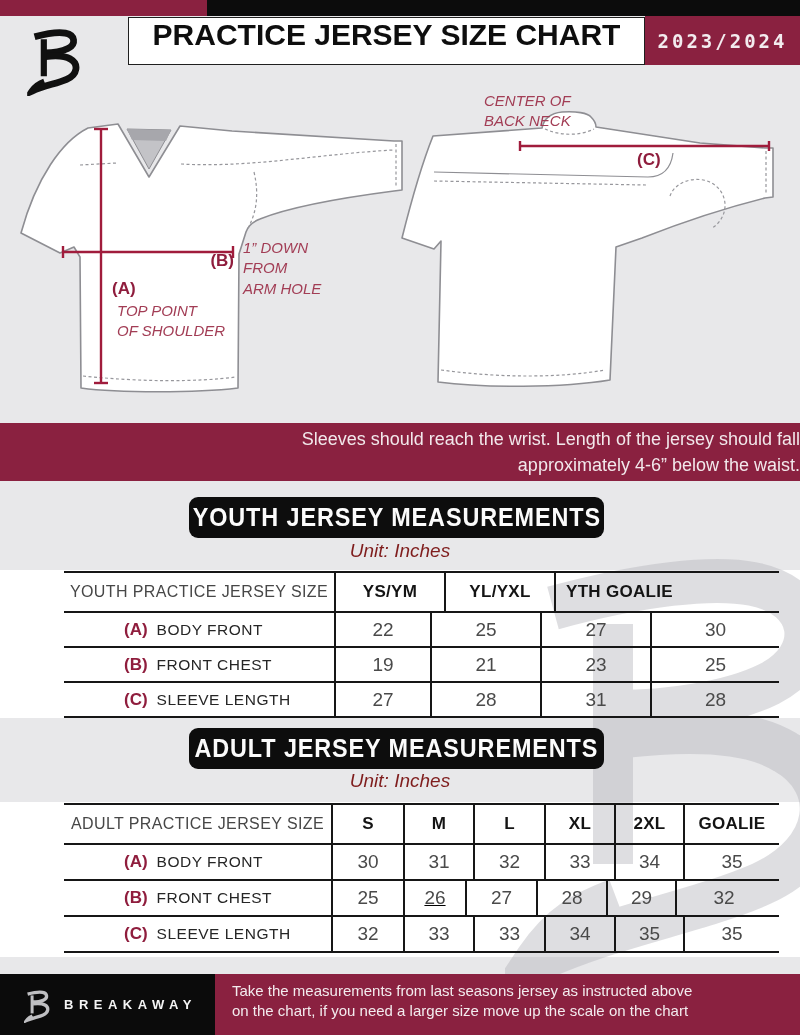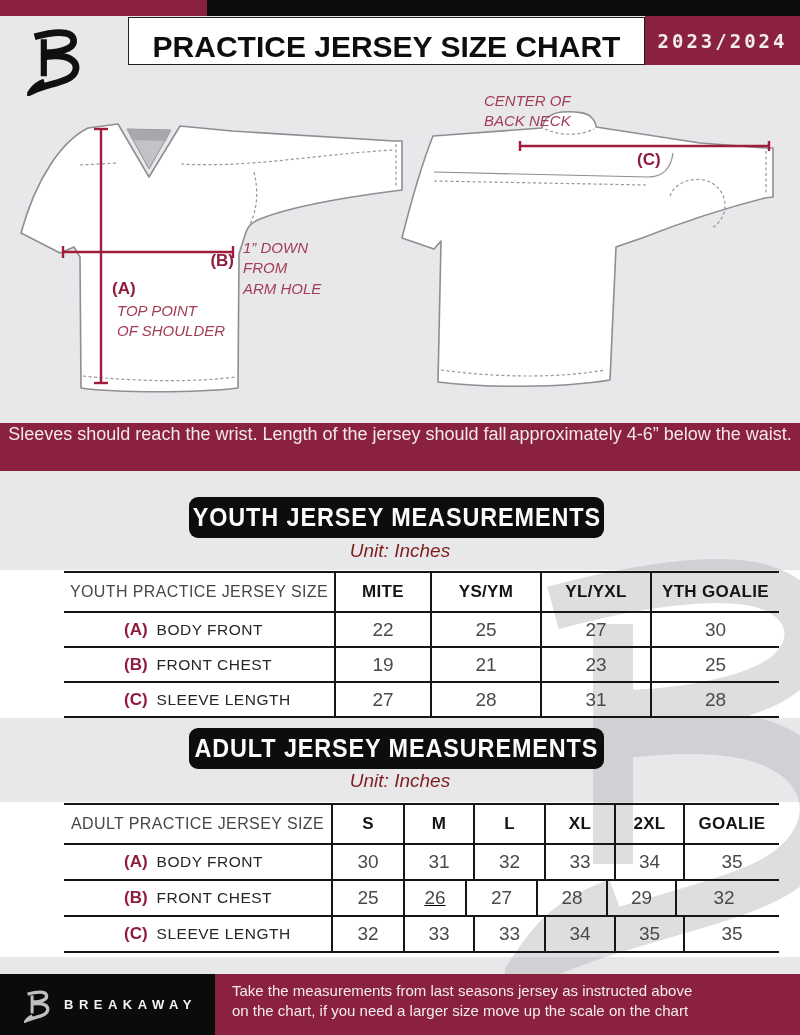--- a/index.html
+++ b/index.html
@@ -12,38 +12,38 @@
   
   .band{position:absolute;left:0;width:800px;z-index:0;}
   .band.white{background:#ffffff;}
   
   .strip-maroon{left:0;top:0;width:207px;height:16px;background:#8a2140;z-index:2;}
   .strip-black{left:207px;top:0;width:593px;height:16px;background:#0c0c0c;z-index:2;}
   .logo-top{left:27px;top:22px;z-index:2;color:#101010;}
   .title-box{
     left:128px;top:17px;width:517px;height:48px;background:#ffffff;
     border:1px solid #1f1f1f;box-sizing:border-box;z-index:2;
-    display:flex;align-items:flex-end;justify-content:center;
+    display:flex;align-items:flex-start;justify-content:center;
   }
   .title-box .t{font-size:30px;font-weight:bold;color:#0e0e0e;letter-spacing:0px;white-space:nowrap;}
   .year-box{
     left:645px;top:16px;width:155px;height:49px;background:#8a2140;z-index:2;
     display:flex;align-items:center;justify-content:center;
   }
   .year-box .t{font-family:"DejaVu Sans Mono",monospace;font-weight:bold;font-size:19px;
     letter-spacing:3px;color:#f3ecef;white-space:nowrap;}
   
   .diagram-svg{left:0;top:90px;z-index:2;}
   .anno{position:absolute;z-index:3;color:#a23d55;font-style:italic;font-size:15px;line-height:1.35;}
   .anno .ln{white-space:nowrap;}
   .akey{position:absolute;z-index:3;color:#8f1d3d;font-weight:bold;font-style:normal;font-size:17px;}
   
   .banner{
-    left:0;top:423px;width:800px;height:48px;background:#8a2140;z-index:2;
-    display:flex;flex-direction:row;align-items:flex-start;justify-content:center;gap:3px;
+    left:0;top:423px;width:800px;height:58px;background:#8a2140;z-index:2;
+    display:flex;flex-direction:column;align-items:flex-end;justify-content:center;gap:3px;
   }
   .banner .ln{color:#f2e8eb;font-size:18px;line-height:1.25;white-space:nowrap;}
   
   .pill{
     position:absolute;left:189px;width:415px;height:41px;background:#0d0d0d;border-radius:9px;
     z-index:2;display:flex;align-items:center;justify-content:center;
   }
   .pill .t{
     color:#fbfbfb;font-weight:bold;font-size:26px;letter-spacing:1px;white-space:nowrap;
     display:inline-block;transform:scaleX(0.9);transform-origin:center;
@@ -193,23 +193,20 @@
   <div class="pill" style="top:497px;">
     <span class="t">YOUTH JERSEY MEASUREMENTS</span>
   </div>
   <div class="unit" style="top:540px;">Unit: Inches</div>
 
   <div class="mtable" style="top:571px;">
     <div class="mrow hsep" style="height:38px;">
       <div class="cell lab" style="width:270px;justify-content:center;padding-left:0;">
         <span class="hdr-label">YOUTH PRACTICE JERSEY SIZE</span>
       </div>
-      <div class="cell" style="width:96px;">
-          <span class="size-hdr">MITE</span>
-        </div>
       <div class="cell" style="width:110px;">
           <span class="size-hdr">YS/YM</span>
         </div>
       <div class="cell" style="width:110px;">
           <span class="size-hdr">YL/YXL</span>
         </div>
       <div class="cell" style="width:129px;">
           <span class="size-hdr">YTH GOALIE</span>
         </div>
     </div>

